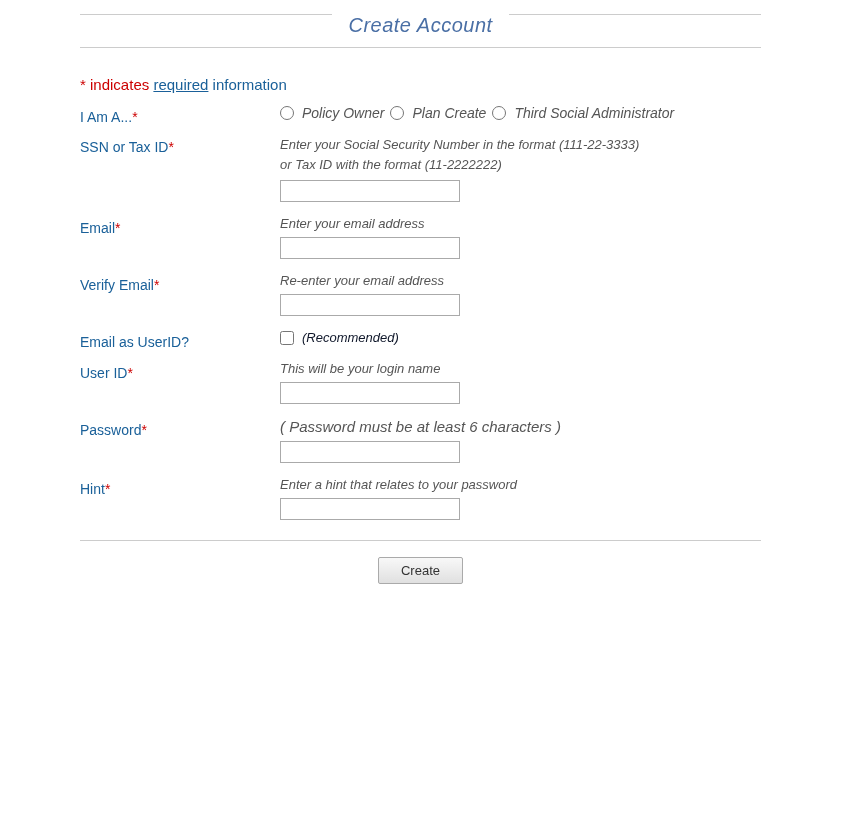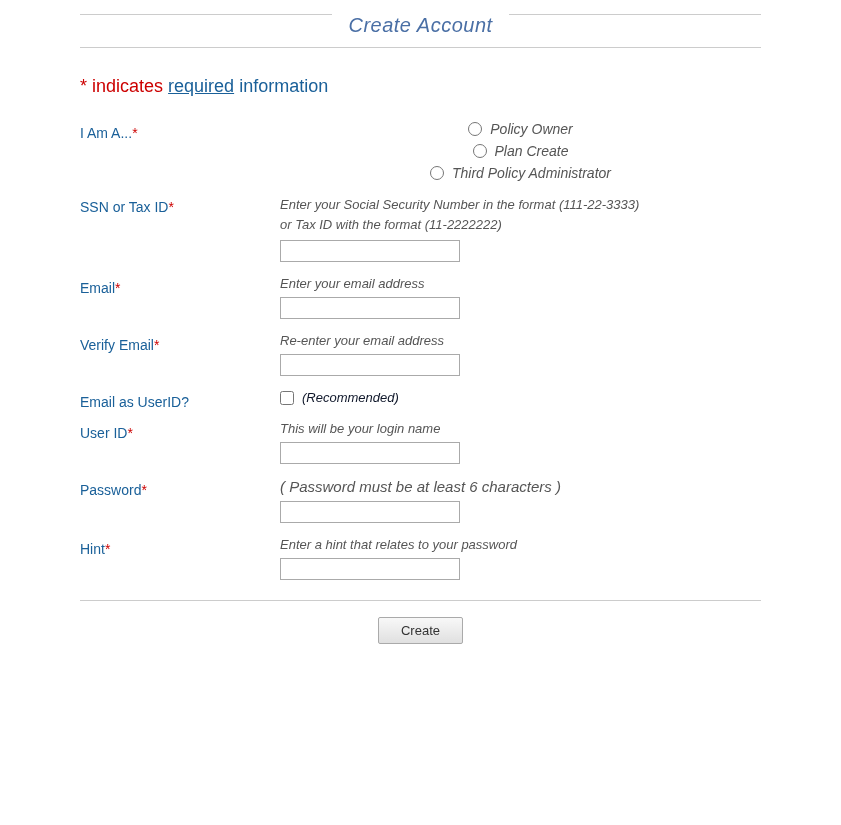--- a/index.html
+++ b/index.html
@@ -38,22 +38,22 @@
     .header-title {
       color: #4a6fa5;
       font-size: 20px;
       font-weight: normal;
       font-style: italic;
       padding: 0 16px;
       letter-spacing: 0.5px;
     }
 
     .required-note {
-      margin-bottom: 20px;
-      font-size: 18px;
+      margin-bottom: 8px;
+      font-size: 15px;
       color: #333;
     }
 
     .required-note .asterisk {
       color: #c00;
     }
 
     .required-note .indicates {
       color: #c00;
     }
@@ -109,23 +109,22 @@
       height: 22px;
       border: 1px solid #aaa;
       padding: 2px 4px;
       font-size: 13px;
       background: #fff;
       display: block;
     }
 
     .radio-group {
       display: flex;
-      flex-direction: column;
+      flex-direction: row;
       gap: 6px;
-      align-items: center;
     }
 
     .radio-label {
       display: flex;
       align-items: center;
       gap: 8px;
       font-style: italic;
       color: #555;
       font-size: 14px;
     }
@@ -212,21 +211,21 @@
             <label class="radio-label">
               <input type="radio" name="i_am_a" value="policy_owner" style="">
               <span>Policy Owner</span>
             </label>
             <label class="radio-label">
               <input type="radio" name="i_am_a" value="plan_sponsor" style="">
               <span>Plan Create</span>
             </label>
             <label class="radio-label">
               <input type="radio" name="i_am_a" value="third_party_admin" style="">
-              <span>Third Policy Administrator</span>
+              <span>Third Social Administrator</span>
             </label>
           </div>
         </td>
       </tr>
 
       <tr class="form-row">
         <td class="label-cell">
           <span>SSN or Tax ID</span><span class="required-star">*</span>
         </td>
         <td class="field-cell">

